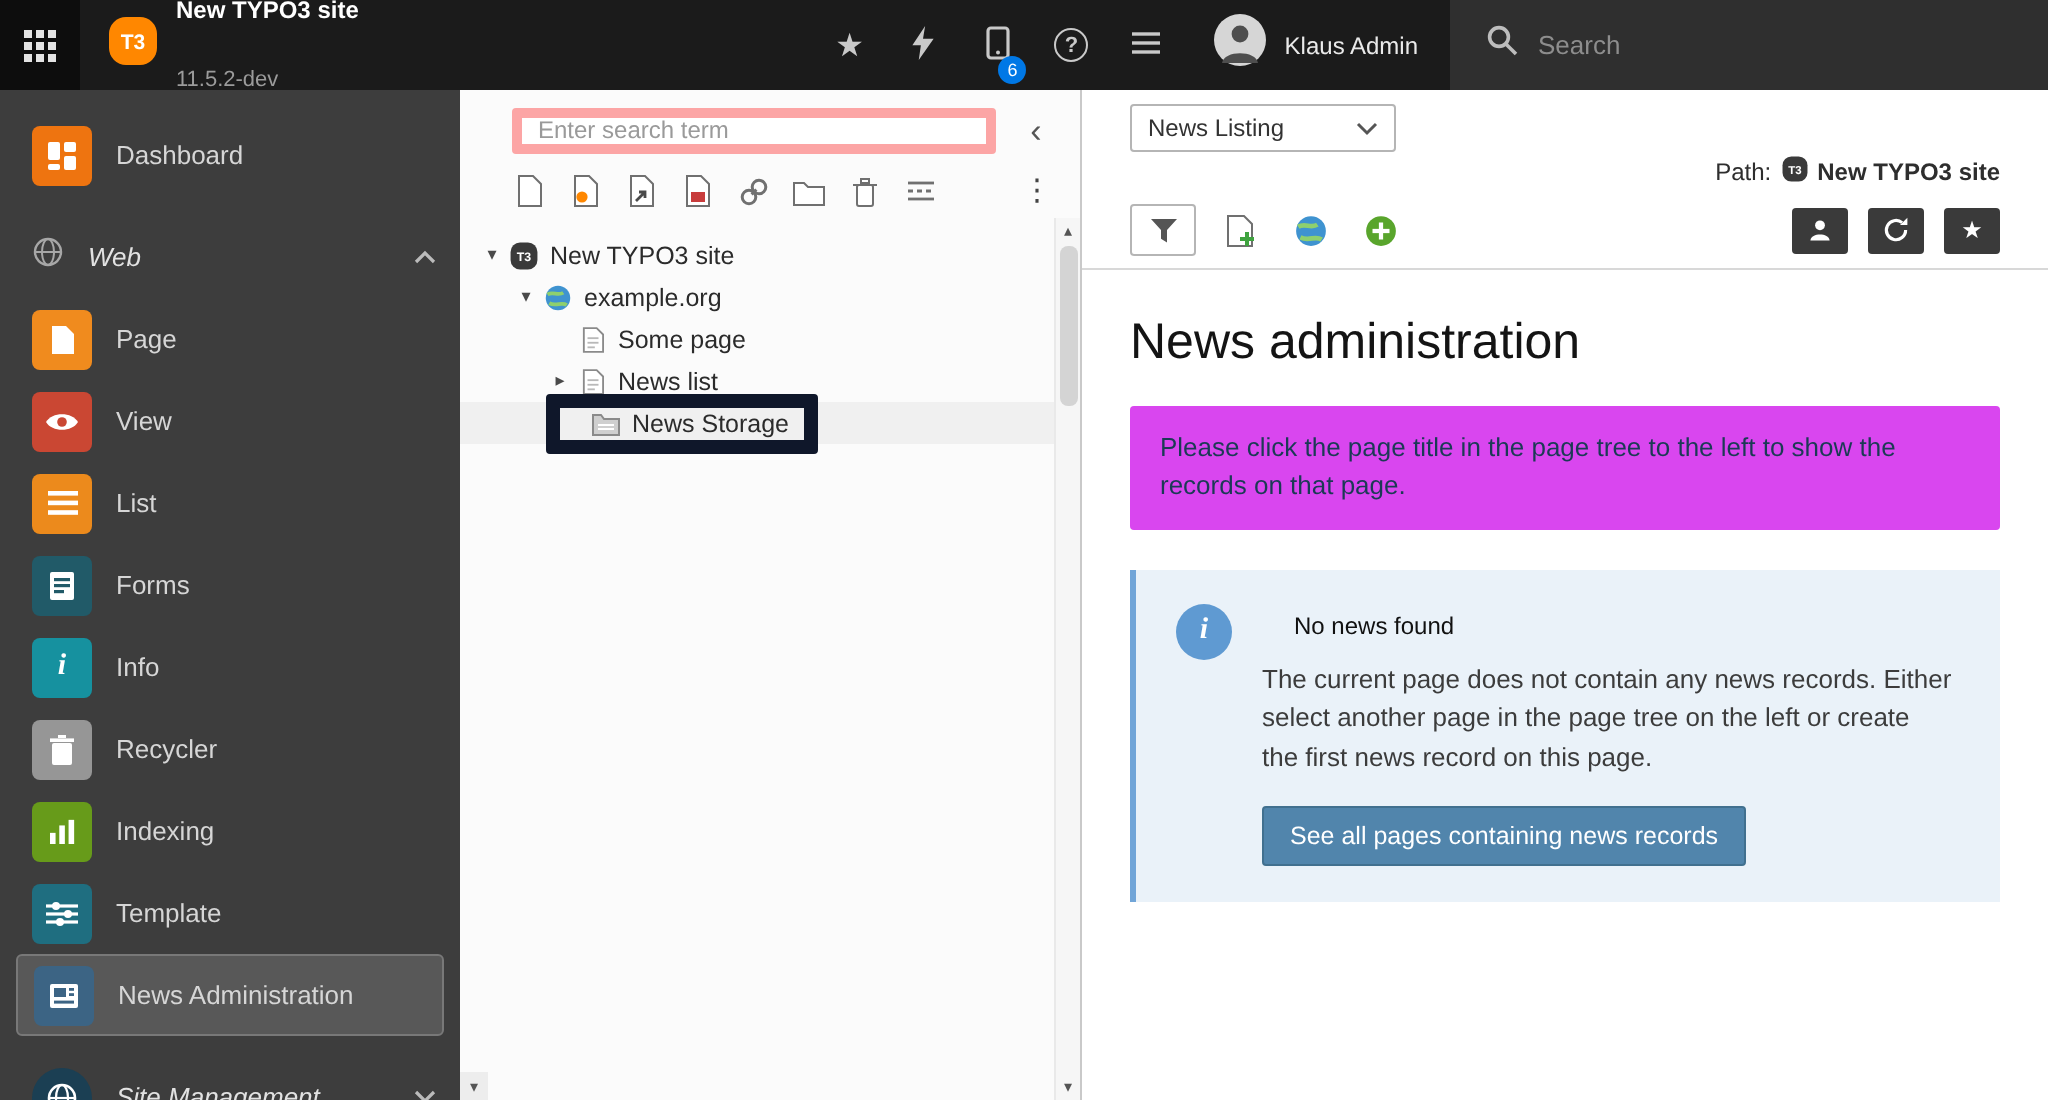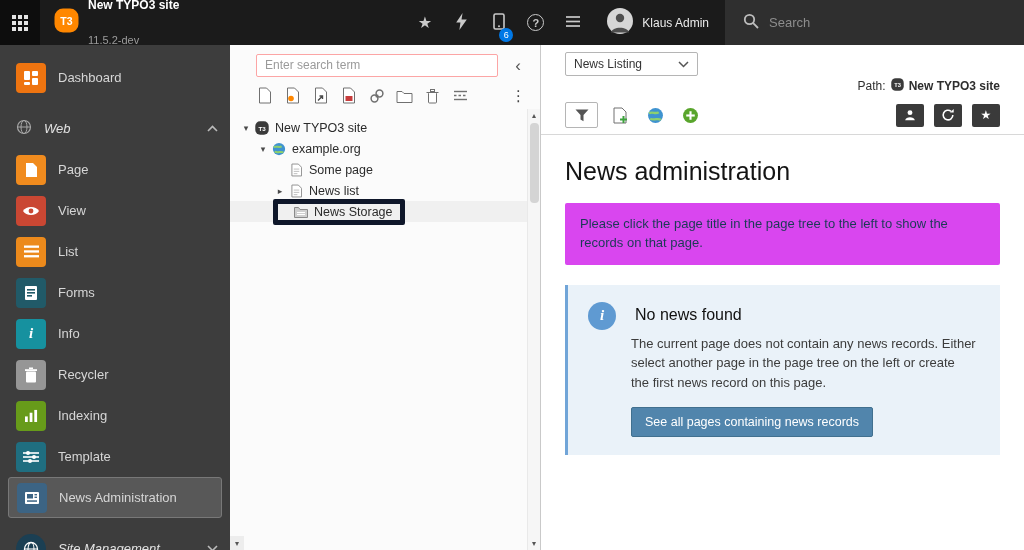--- a/index.html
+++ b/index.html
@@ -54,38 +54,38 @@
   .mi-indexing { background: #679b1a; } .mi-recycler { background: #969696; }
   .mi-template { background: #1f6e80; } .mi-news { background: #3c6484; }
   .mi-site { background: #1b3f53; border-radius: 50%; }
   .nav-item.active { background: #585858; border: 1px solid #787878; border-radius: 3px;
     margin: 0 8px; padding-left: 8px; }
 
   
   .tree-panel { position: absolute; top: 45px; left: 230px; width: 311px; bottom: 0;
     background: #fbfbfb; border-right: 1px solid #c9c9c9; }
   .tree-search-row { display: flex; align-items: center; gap: 6px; padding: 8px 8px 4px 26px; }
-  .tree-search { flex: 1; height: 23px; border: 1px solid #fca5a5; border-radius: 2px;
+  .tree-search { flex: 1; height: 23px; border: 5px solid #fca5a5; border-radius: 2px;
     padding: 0 8px; font-size: 12px; color: #333; background: #fff; font-family: inherit; }
   .tree-search::placeholder { color: #9a9a9a; }
   .tree-collapse { width: 28px; height: 24px; border: none; background: transparent;
     color: #555; font-size: 17px; line-height: 1; cursor: pointer; }
   .tree-toolbar { display: flex; align-items: center; gap: 11px; padding: 6px 14px 8px 26px; }
   .tt-icon { width: 17px; height: 17px; border: none; background: transparent; padding: 0;
     display: flex; align-items: center; justify-content: center; cursor: grab; }
   .tt-more { margin-left: auto; border: none; background: transparent; font-size: 15px;
     color: #444; cursor: pointer; line-height: 1; }
   .tree { padding-top: 5px; font-size: 12.5px; color: #2b2b2b; }
   .tree-row { height: 21px; display: flex; align-items: center; cursor: pointer; margin-right: 13px; }
   .tree-row .expander { width: 14px; text-align: center; color: #4a4a4a; font-size: 9px; flex: none; }
   .node-icon { width: 18px; display: flex; justify-content: center; flex: none; }
   .node-label { padding: 1px 4px; white-space: nowrap; }
   .lvl0 { padding-left: 9px; } .lvl1 { padding-left: 26px; } .lvl2 { padding-left: 43px; }
   .tree-row.selected { background: #f0f0f0; }
-  .sel-box { display: flex; align-items: center; border: 5px solid #0f172a; border-radius: 2px;
+  .sel-box { display: flex; align-items: center; border: 7px solid #0f172a; border-radius: 2px;
     padding-right: 3px; text-align: center; }
   .tree-scrollbar { position: absolute; right: 0; top: 64px; bottom: 0; width: 13px;
     background: #f6f6f6; border-left: 1px solid #e9e9e9; }
   .scroll-arrow { position: absolute; left: 0; width: 12px; height: 13px; color: #555;
     font-size: 8px; display: flex; align-items: center; justify-content: center; cursor: pointer; }
   .scroll-up { top: 0; } .scroll-dn { bottom: 0; }
   .scroll-thumb { position: absolute; top: 14px; left: 2px; width: 9px; height: 80px;
     background: #d4d4d4; border-radius: 4px; }
   .tp-scroll-left { position: absolute; left: 0; bottom: 0; width: 14px; height: 14px;
     background: #ededed; color: #555; font-size: 8px; display: flex; align-items: center;
@@ -115,21 +115,21 @@
   
   .content { padding: 22px 24px; }
   .page-title { font-size: 25px; font-weight: 500; color: #141414; margin-bottom: 17px; }
   .alert-info { background: #d946ef; color: #1b3a55; font-size: 13px; line-height: 1.45;
     padding: 12px 15px; border-radius: 2px; }
   .callout-info { margin-top: 20px; background: #eaf2f9; border-left: 3px solid #71a5d8;
     padding: 17px 20px 18px 20px; display: flex; gap: 15px; }
   .callout-icon { width: 28px; height: 28px; flex: none; border-radius: 50%; background: #5f9ad2;
     color: #fff; font-weight: bold; font-size: 15px; font-style: italic;
     font-family: "Liberation Serif", serif; display: flex; align-items: center; justify-content: center; }
-  .callout-title { font-size: 16px; font-weight: 500; color: #111; margin: 4px 4px 10px; }
+  .callout-title { font-size: 12px; font-weight: 500; color: #111; margin: 4px 16px 10px; }
   .callout-text { font-size: 13px; color: #3c3c3c; line-height: 1.5; max-width: 345px; margin-bottom: 15px; }
   .btn-callout { background: #5185ac; border: 1px solid #41708f; color: #fff; font-size: 12.5px;
     padding: 7px 13px; border-radius: 2px; cursor: pointer; }
 </style>
 </head>
 <body>
 
 <header class="topbar">
   <button class="menu-toggle">
     <span class="grid-icon">

